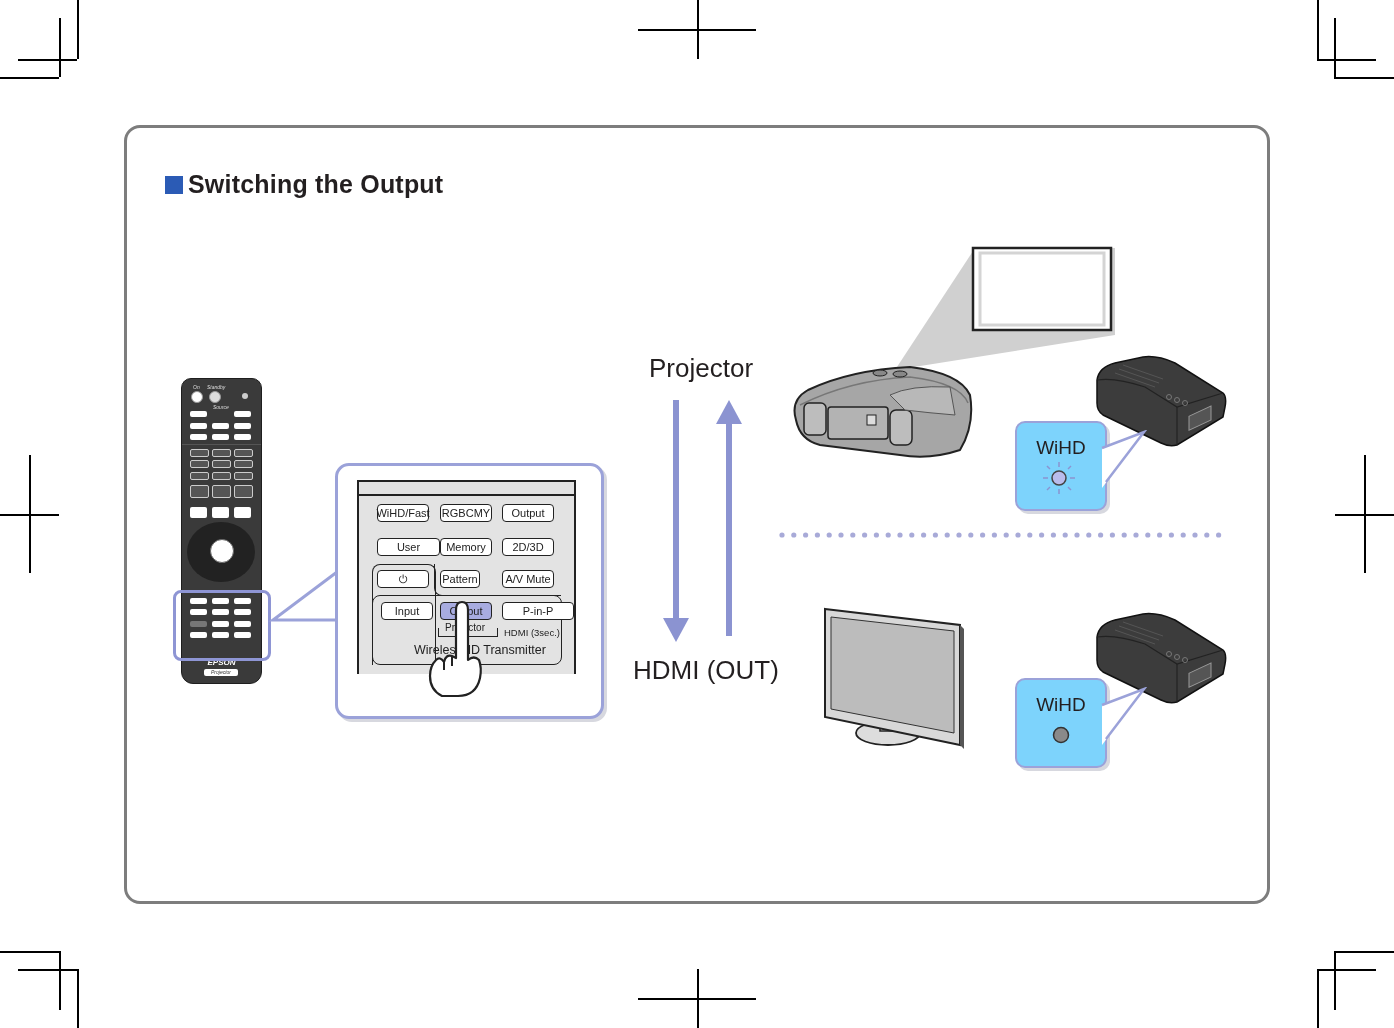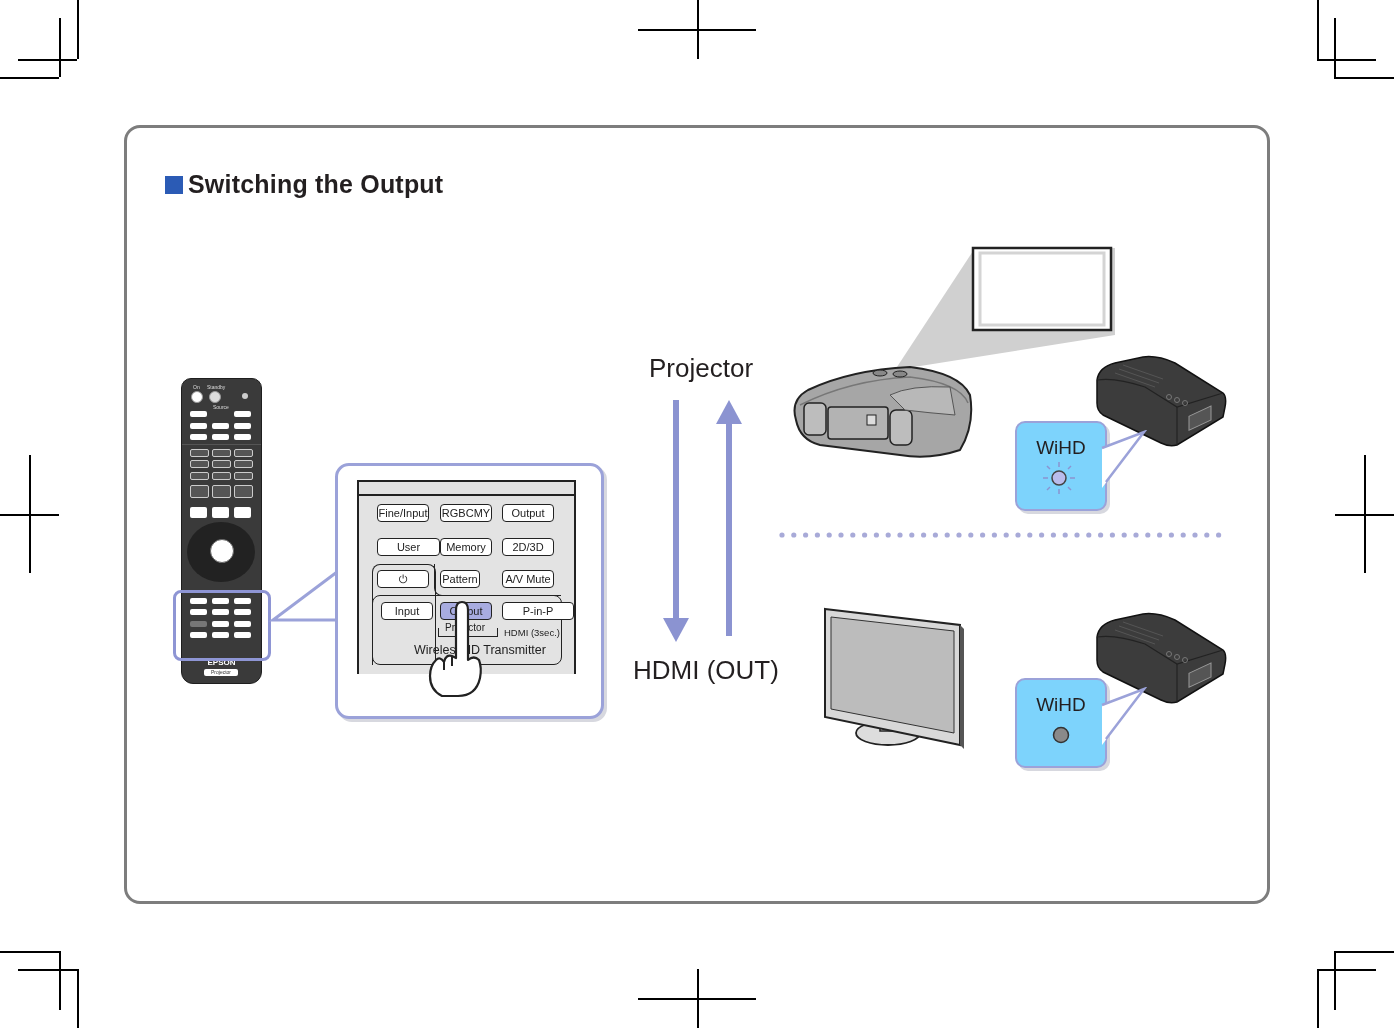--- a/index.html
+++ b/index.html
@@ -5,21 +5,21 @@
   html, body { margin:0; padding:0; background:#ffffff; }
   body { width:1394px; height:1028px; position:relative; overflow:hidden; font-family:"DejaVu Sans", sans-serif; }
   .abs { position:absolute; }
   .crop { position:absolute; background:#000; }
   .panel { position:absolute; left:124px; top:125px; width:1140px; height:773px; border:3px solid #7d7d7d; border-radius:16px; }
   .title { position:absolute; left:165px; top:170px; display:flex; align-items:center; }
   .title .sq { width:18px; height:18px; background:#2b5bb5; margin-right:5px; }
   .title .txt { font-family:"Liberation Sans", sans-serif; font-weight:bold; font-size:25px; color:#231f20; letter-spacing:0.2px; }
 
   
-  .remote { position:absolute; left:181px; top:378px; width:79px; height:304px; background:#3a3a3a; border-radius:10px 10px 12px 12px; border:1px solid #1e1e1e; }
+  .remote { position:absolute; left:181px; top:378px; width:79px; height:304px; background:#3a3a3a; border-radius:10px 10px 12px 12px; border:1px solid #1e1e1e;font-style:italic; }
   .rbtn { position:absolute; height:6px; background:#fff; border-radius:2px; }
   .rtext { position:absolute; color:#ddd; font-size:5px; font-family:"Liberation Sans", sans-serif; }
   .rhl { position:absolute; left:173px; top:590px; width:92px; height:65px; border:3px solid #8e95d4; border-radius:8px; }
 
   
   .zoomcard { position:absolute; left:335px; top:463px; width:263px; height:250px; border:3px solid #9ba2d9; border-radius:14px; background:#fff; box-shadow:3px 3px 0 #d7d8df; }
   .zremote { position:absolute; left:357px; top:480px; width:215px; height:192px; background:#e3e3e3; border-left:2px solid #222; border-right:2px solid #222; border-top:2px solid #222; overflow:hidden; }
   .kbtn { position:absolute; height:18px; background:#fff; border:1.5px solid #222; border-radius:4px; font-family:"Liberation Sans", sans-serif; font-size:11px; color:#222; display:flex; align-items:center; justify-content:center; box-sizing:border-box; }
   .kbtn.active { background:#a8ace0; }
   .grpbox { position:absolute; border:1.5px solid #222; border-radius:8px; }
@@ -127,21 +127,21 @@
 
 <svg class="abs" style="left:265px;top:570px;" width="80" height="60">
   <polygon points="72,2 8,50 72,50" fill="#fff" stroke="none"></polygon>
   <polyline points="72,2 8,50 72,50" fill="none" stroke="#9ba2d9" stroke-width="3"></polyline>
 </svg>
 
 <div class="zoomcard"></div>
 <div class="zremote">
   <div class="abs" style="left:0;top:12px;width:215px;height:1.5px;background:#222;"></div>
 
-  <div class="kbtn" style="left:18px;top:22px;width:52px;">Fine/Input</div>
+  <div class="kbtn" style="left:18px;top:22px;width:52px;">WiHD/Fast</div>
   <div class="kbtn" style="left:81px;top:22px;width:52px;">RGBCMY</div>
   <div class="kbtn" style="left:143px;top:22px;width:52px;">Output</div>
 
   <div class="kbtn" style="left:18px;top:56px;width:63px;">User</div>
   <div class="kbtn" style="left:81px;top:56px;width:52px;">Memory</div>
   <div class="kbtn" style="left:143px;top:56px;width:52px;">2D/3D</div>
 
   <div class="grpbox" style="left:13px;top:82px;width:62px;height:100px;border-bottom:none;border-radius:8px 8px 0 0;"></div>
   <div class="grpbox" style="left:13px;top:113px;width:188px;height:68px;"></div>
   <div class="grpbox" style="left:75px;top:82px;width:126px;height:31px;border-left:1.5px solid #222;border-top:none;border-right:none;border-bottom:1.5px solid #222;border-radius:0 0 0 8px;background:transparent;"></div>

